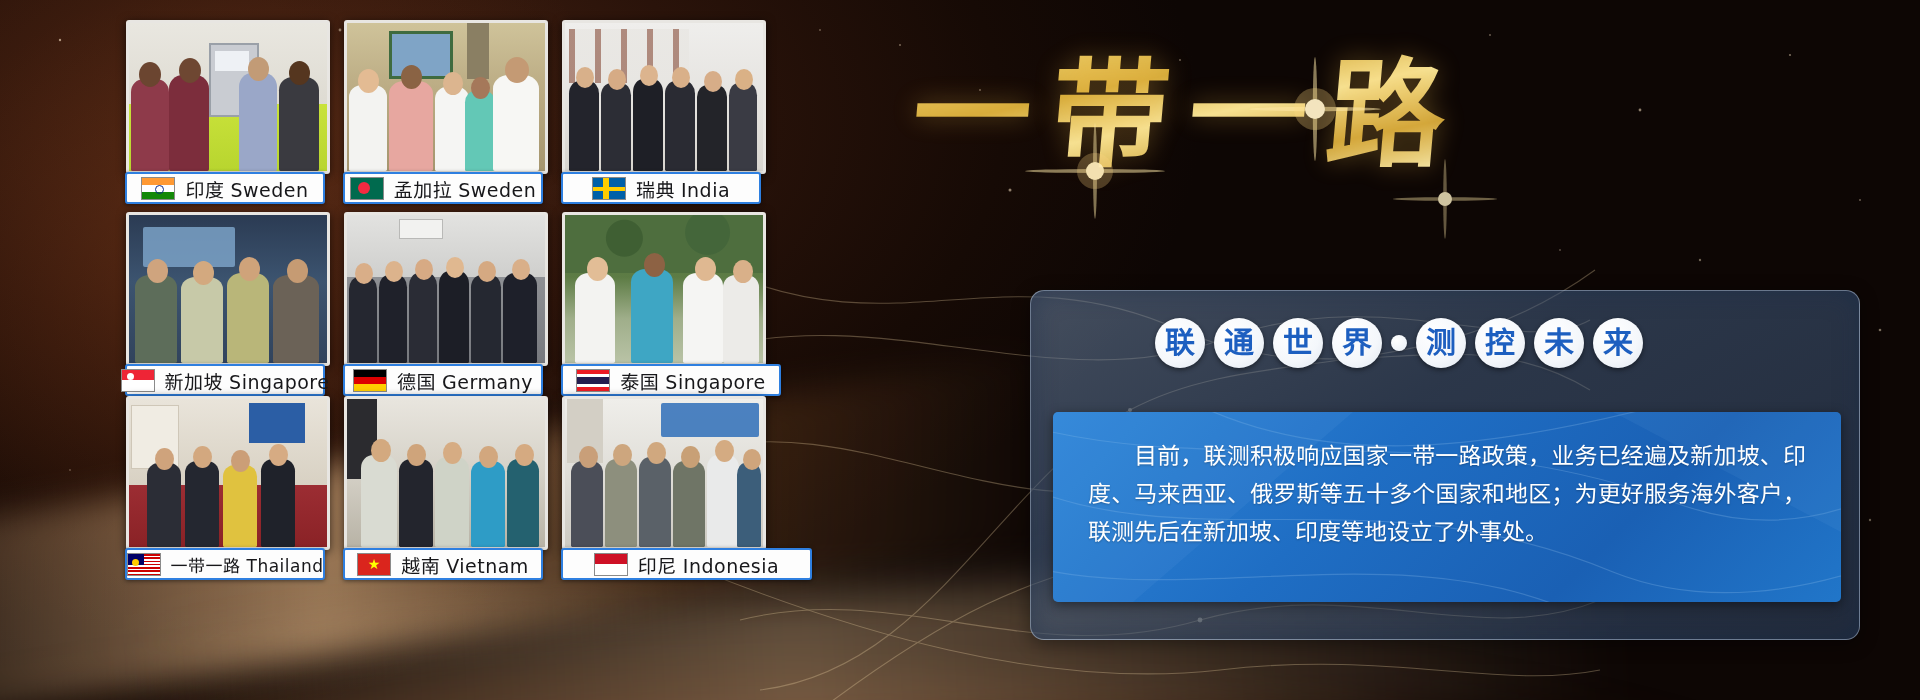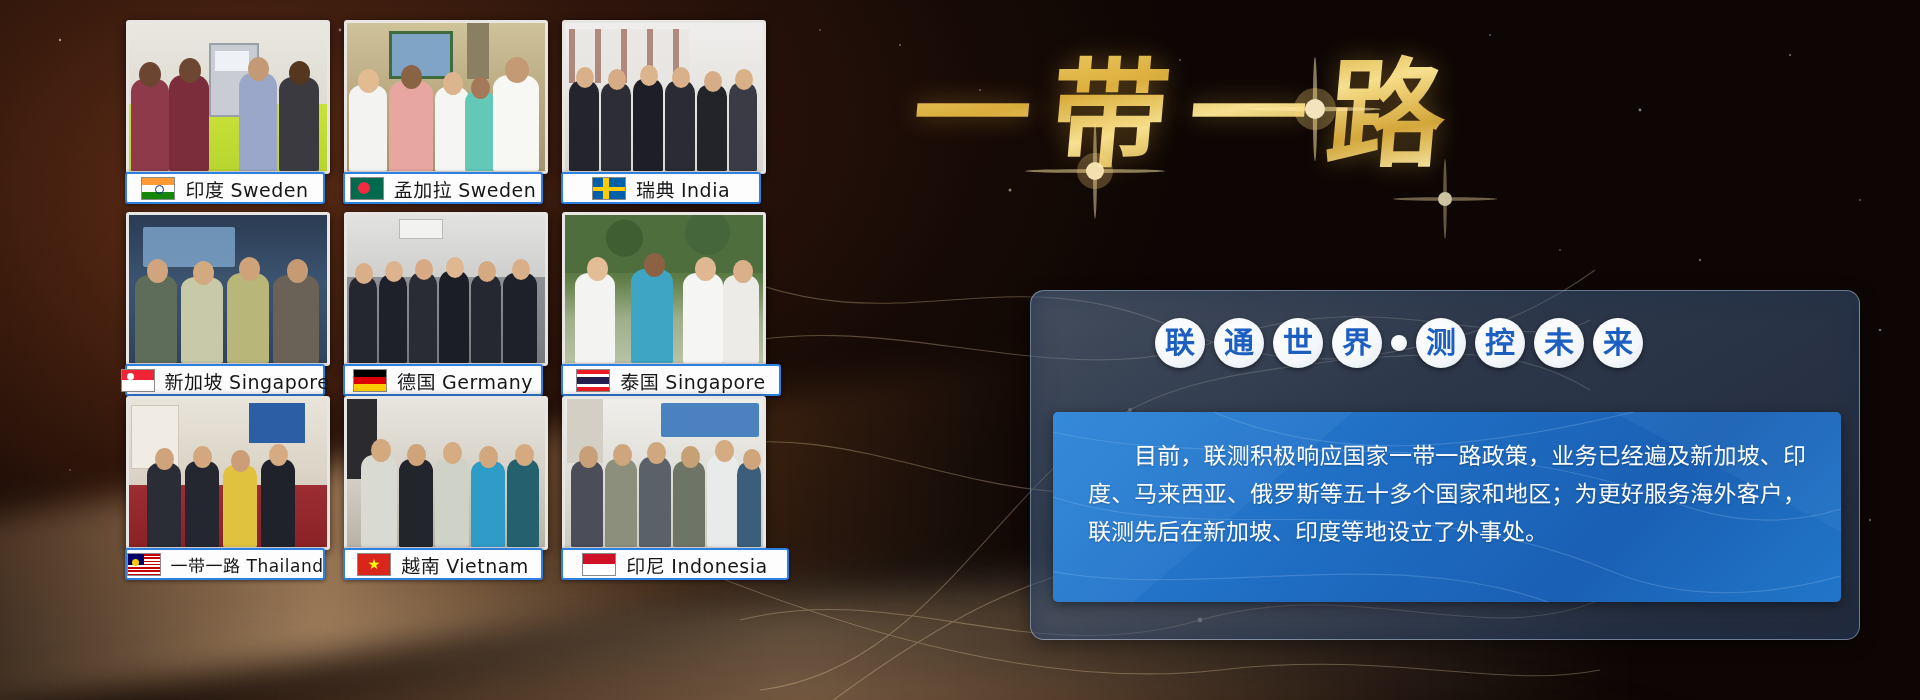--- a/index.html
+++ b/index.html
@@ -446,21 +446,21 @@
             <div class="head" style="left:82px;bottom:83px;width:19px;height:22px;background:#d0a87f;"></div>
             <div class="p" style="left:108px;width:32px;height:86px;background:#6f7566;"></div>
             <div class="head" style="left:116px;bottom:79px;width:19px;height:22px;background:#c8a076;"></div>
             <div class="p" style="left:142px;width:32px;height:92px;background:#e9eaea;"></div>
             <div class="head" style="left:150px;bottom:85px;width:19px;height:22px;background:#d4ab82;"></div>
             <div class="p" style="left:172px;width:24px;height:84px;background:#3c5e7a;"></div>
             <div class="head" style="left:178px;bottom:77px;width:18px;height:21px;background:#cfa57c;"></div>
           </div>
         </div>
       </div>
-      <div class="label" style="width:228px;height:32px;left:5px;top:160px;">
+      <div class="label" style="width:251px;height:32px;left:5px;top:160px;">
         <span class="flag f-indonesia"></span>
         <span class="lbl-txt"><span>印尼</span><span class="en">Indonesia</span></span>
       </div>
     </div>
 
   </div>
 
   <div id="calli">
     <span class="calli-txt">一带一路</span>
     <svg class="sparkle" style="left:180px;top:92px;width:150px;height:150px;" viewBox="0 0 150 150">

